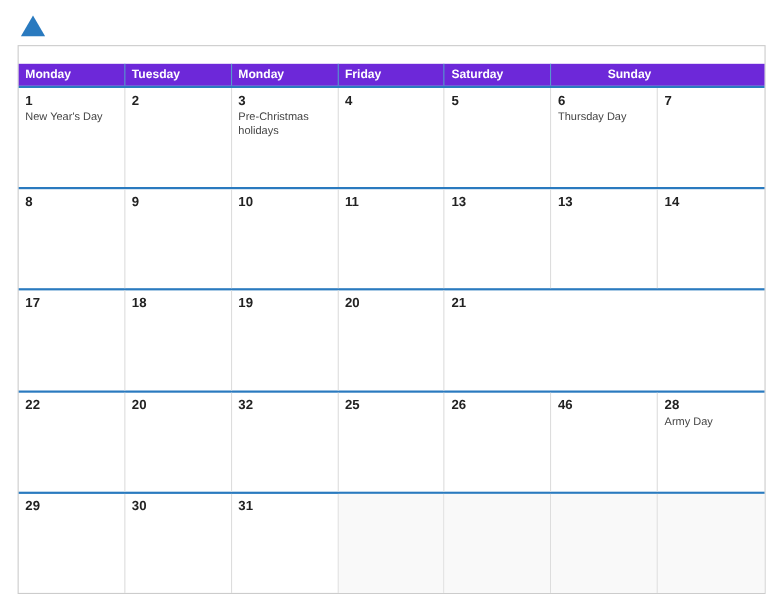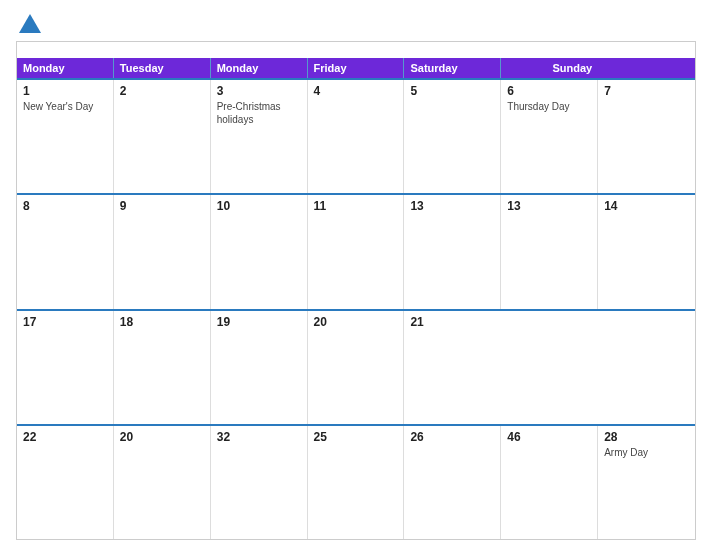--- a/index.html
+++ b/index.html
@@ -226,15 +226,30 @@
             <span class="day-num">25</span>
           </div>
           <div class="cal-cell">
             <span class="day-num">26</span>
           </div>
           <div class="cal-cell">
             <span class="day-num">46</span>
           </div>
           <div class="cal-cell"><span class="day-num">28</span><span class="holiday">Army Day</span></div>
         </div>
+        <div class="cal-week">
+          <div class="cal-cell">
+            <span class="day-num">29</span>
+          </div>
+          <div class="cal-cell">
+            <span class="day-num">30</span>
+          </div>
+          <div class="cal-cell">
+            <span class="day-num">31</span>
+          </div>
+          <div class="cal-cell empty"></div>
+          <div class="cal-cell empty"></div>
+          <div class="cal-cell empty"></div>
+          <div class="cal-cell empty"></div>
+        </div>
       </div>
   </div>
 </div>
 
 </body></html>

